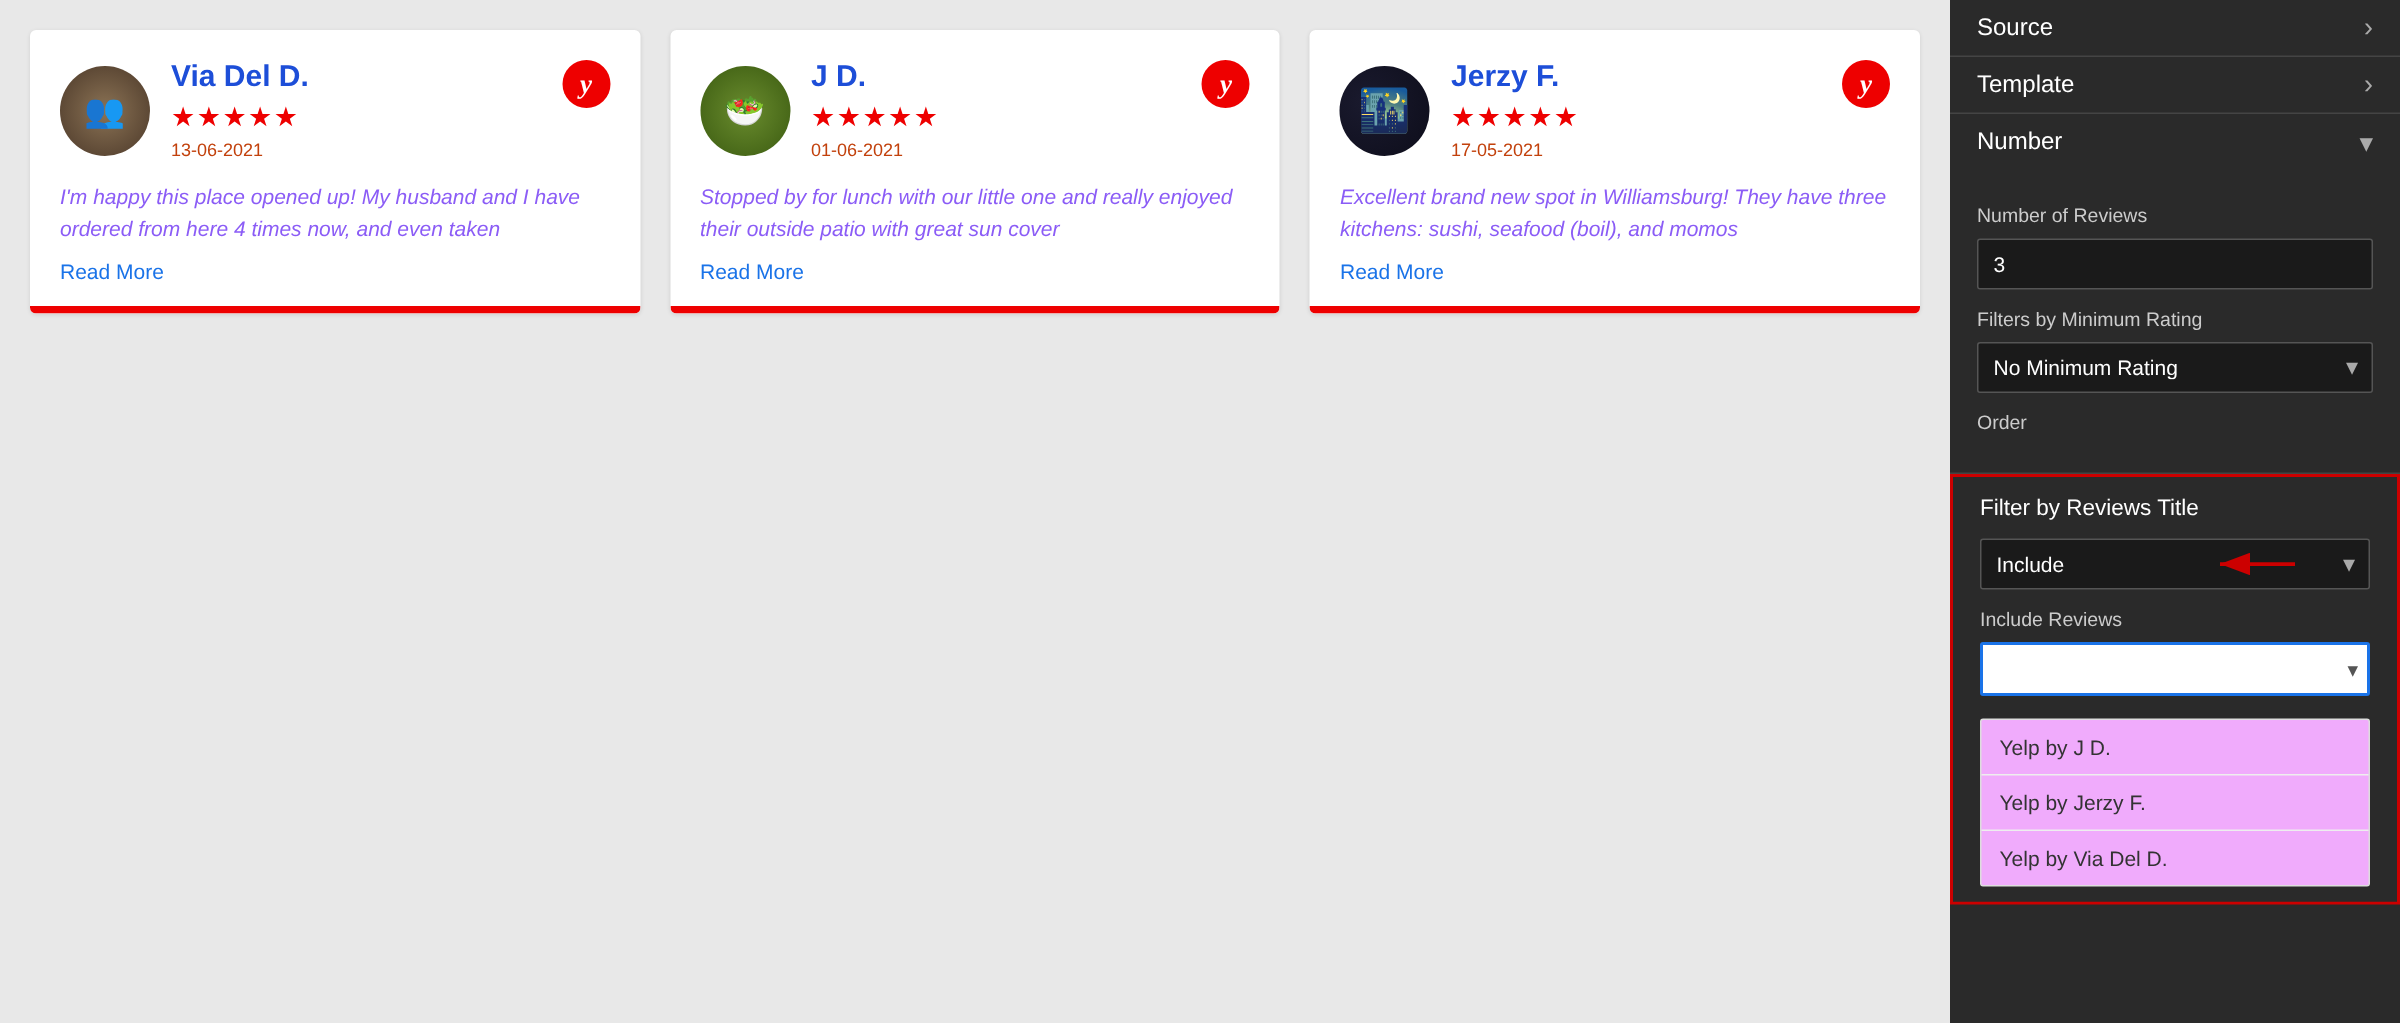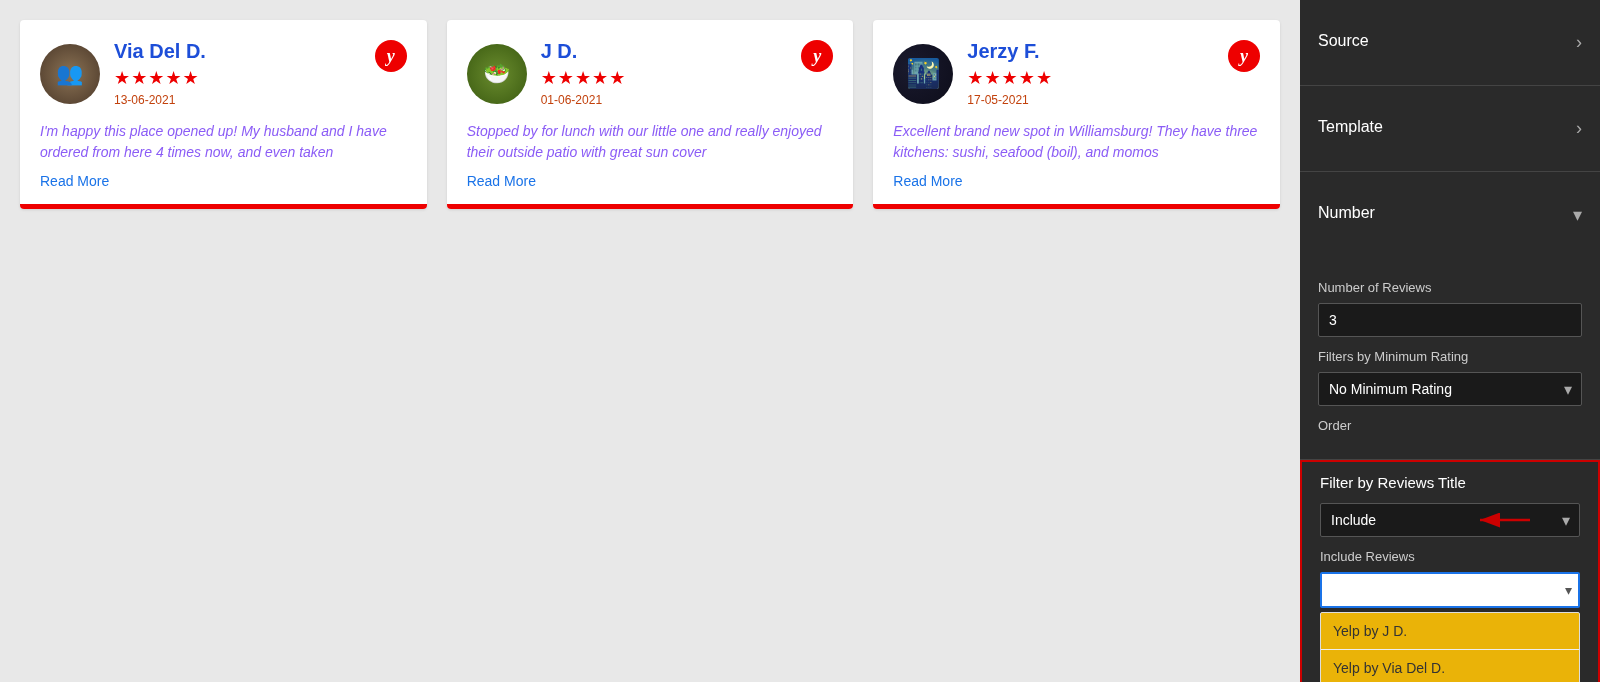--- a/index.html
+++ b/index.html
@@ -153,23 +153,23 @@
       height: 682px;
       overflow-y: auto;
     }
 
     .panel-section {
       border-bottom: 1px solid #444;
     }
 
     .panel-section-header {
       display: flex;
-      align-items: flex-start;
+      align-items: center;
       justify-content: space-between;
-      padding: 32px 18px;
+      padding: 8px 18px;
       cursor: pointer;
       font-size: 16px;
       font-weight: 500;
       color: #ffffff;
     }
 
     .panel-section-header .chevron {
       font-size: 18px;
       color: #aaa;
     }
@@ -251,23 +251,23 @@
     .include-input-arrow {
       position: absolute;
       right: 8px;
       top: 50%;
       transform: translateY(-50%);
       color: #555;
       font-size: 14px;
     }
 
     .dropdown-list {
-      background: #eab308;
+      background: #f0abfc;
       border: 1px solid #ddd;
-      margin-top: 4px;
+      margin-top: 15px;
       border-radius: 2px;
     }
 
     .dropdown-item {
       padding: 10px 12px;
       font-size: 14px;
       color: #333;
       cursor: pointer;
       border-bottom: 1px solid #eee;
     }
@@ -412,20 +412,20 @@
 
       <div class="include-reviews-label">Include Reviews</div>
 
       <div class="include-input-wrapper">
         <input class="include-input" type="text" placeholder="" style="">
         <span class="include-input-arrow">▾</span>
       </div>
 
       <div class="dropdown-list">
         <div class="dropdown-item">Yelp by J D.</div>
+        <div class="dropdown-item">Yelp by Jerzy F.</div>
         <div class="dropdown-item">Yelp by Via Del D.</div>
-        <div class="dropdown-item">Yelp by Jerzy F.</div>
       </div>
 
     </div>
   </div>
 
 </div>
 
 </body></html>

